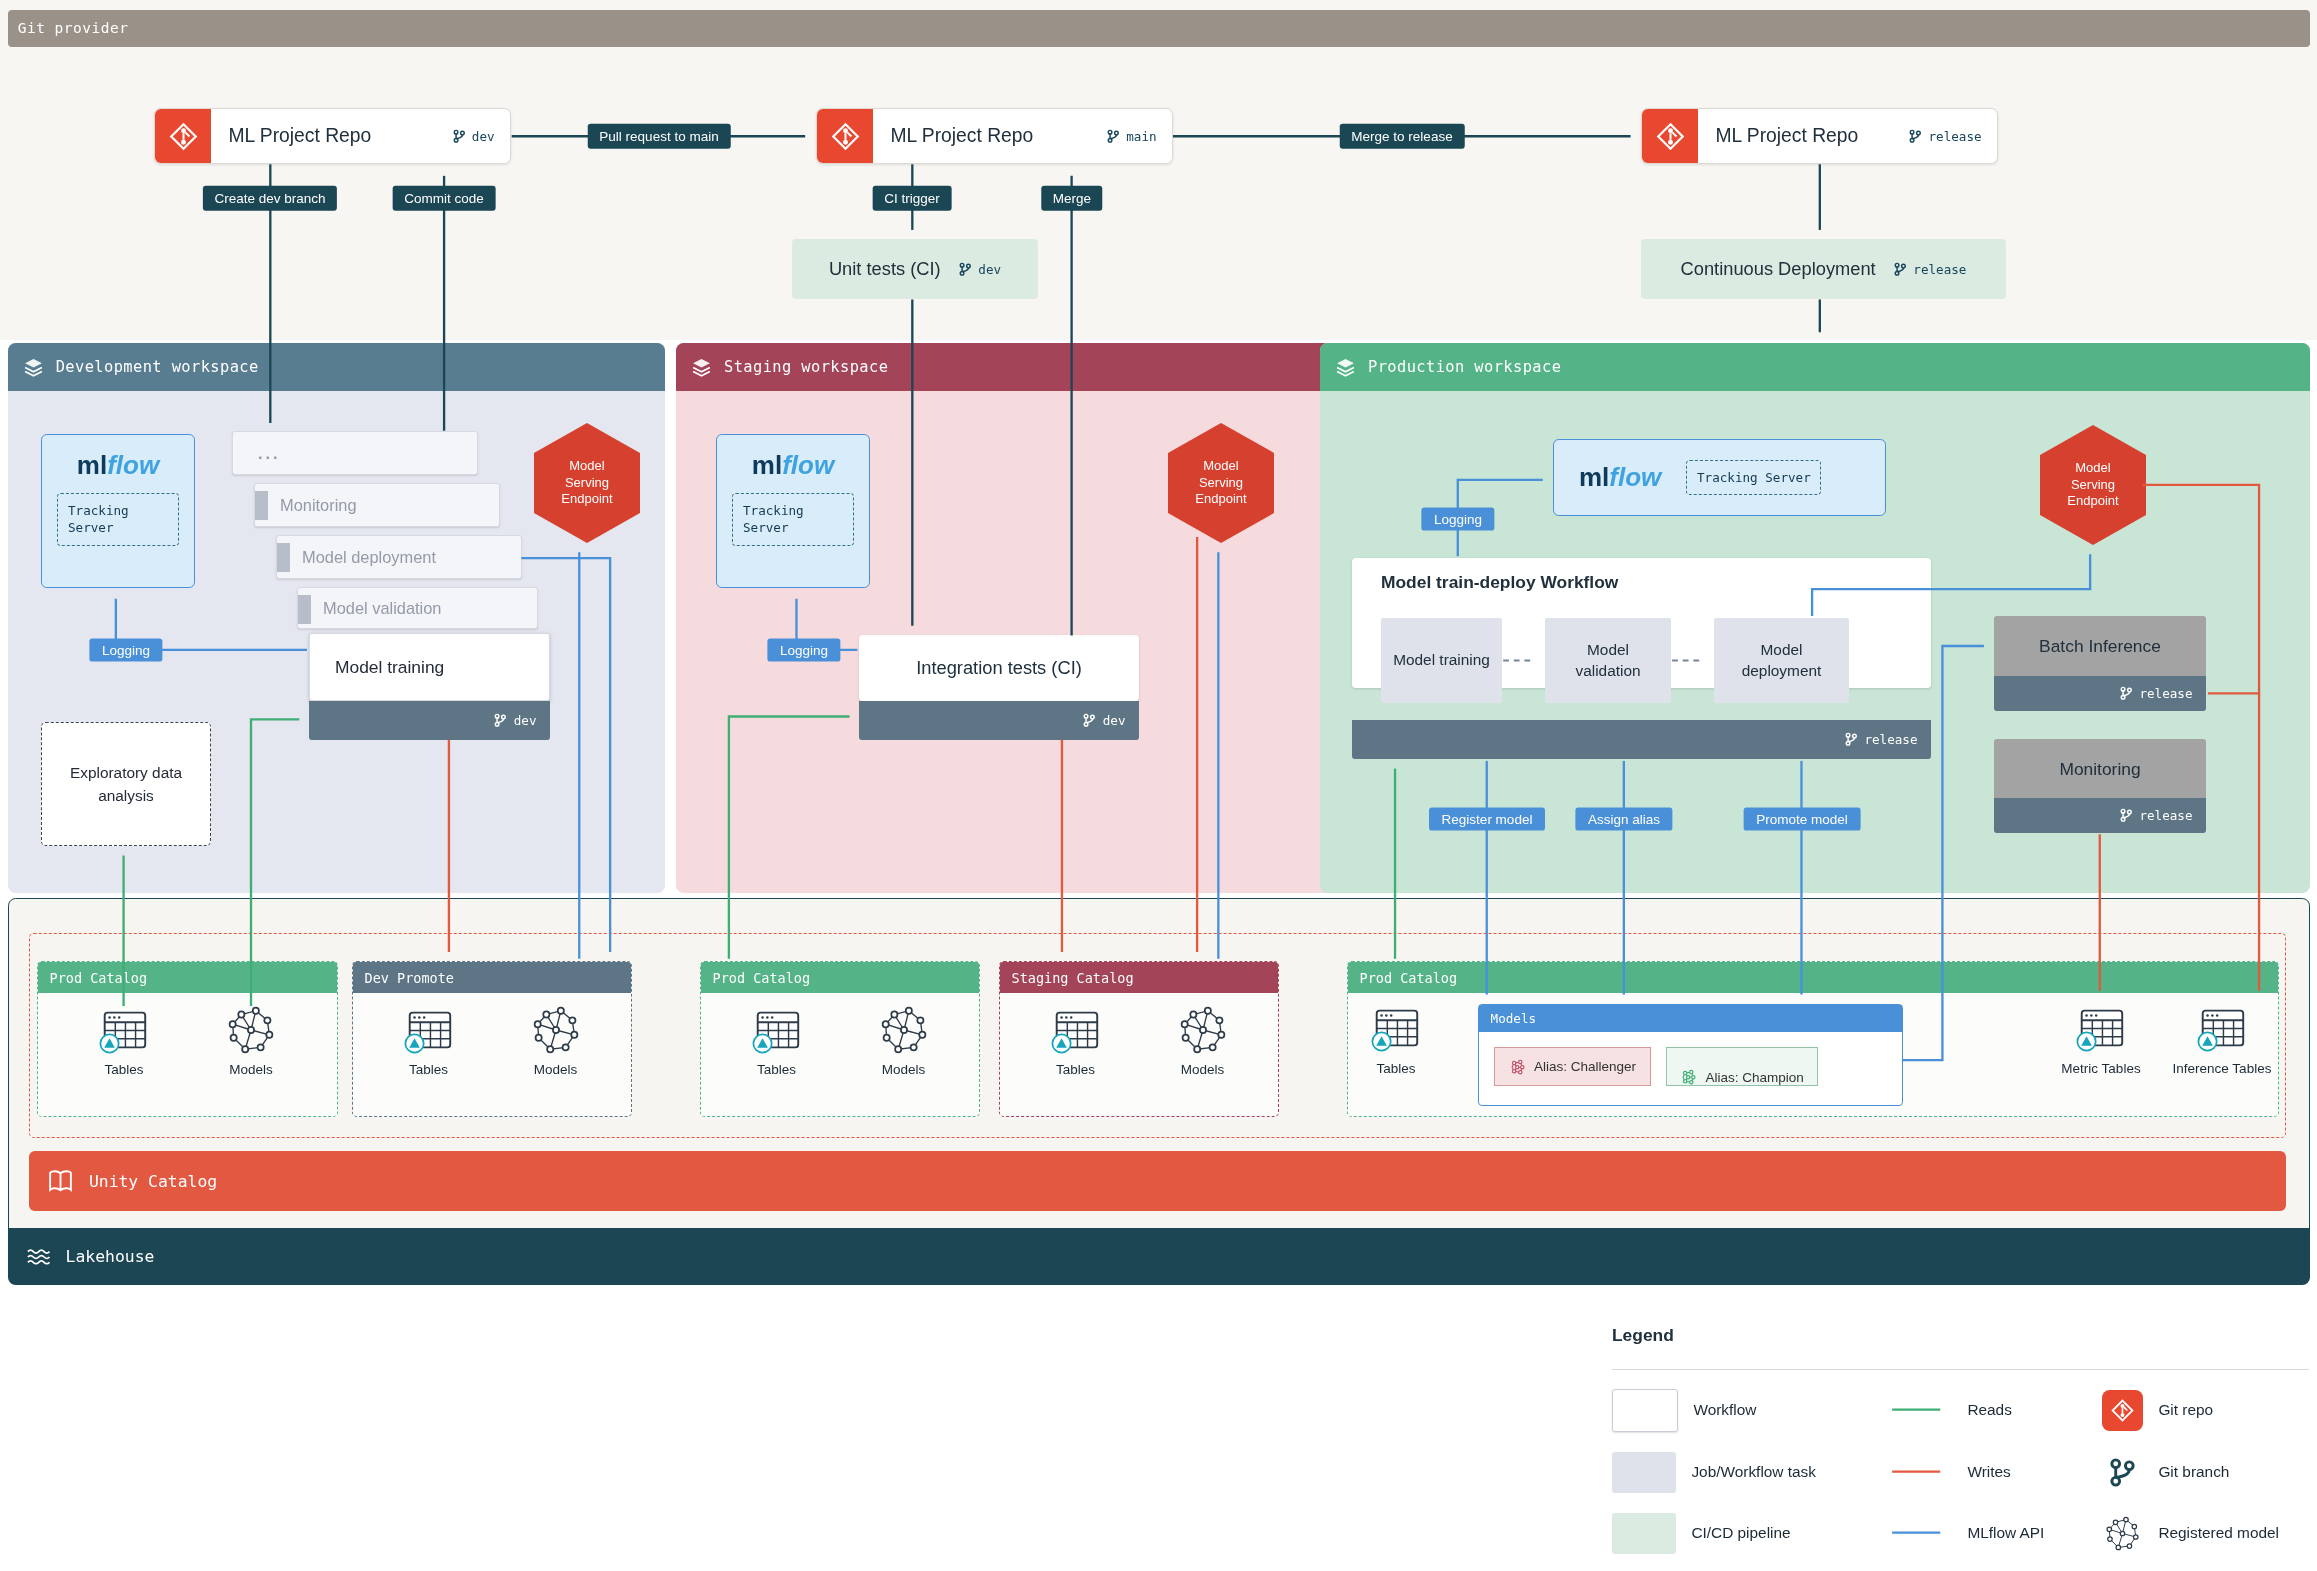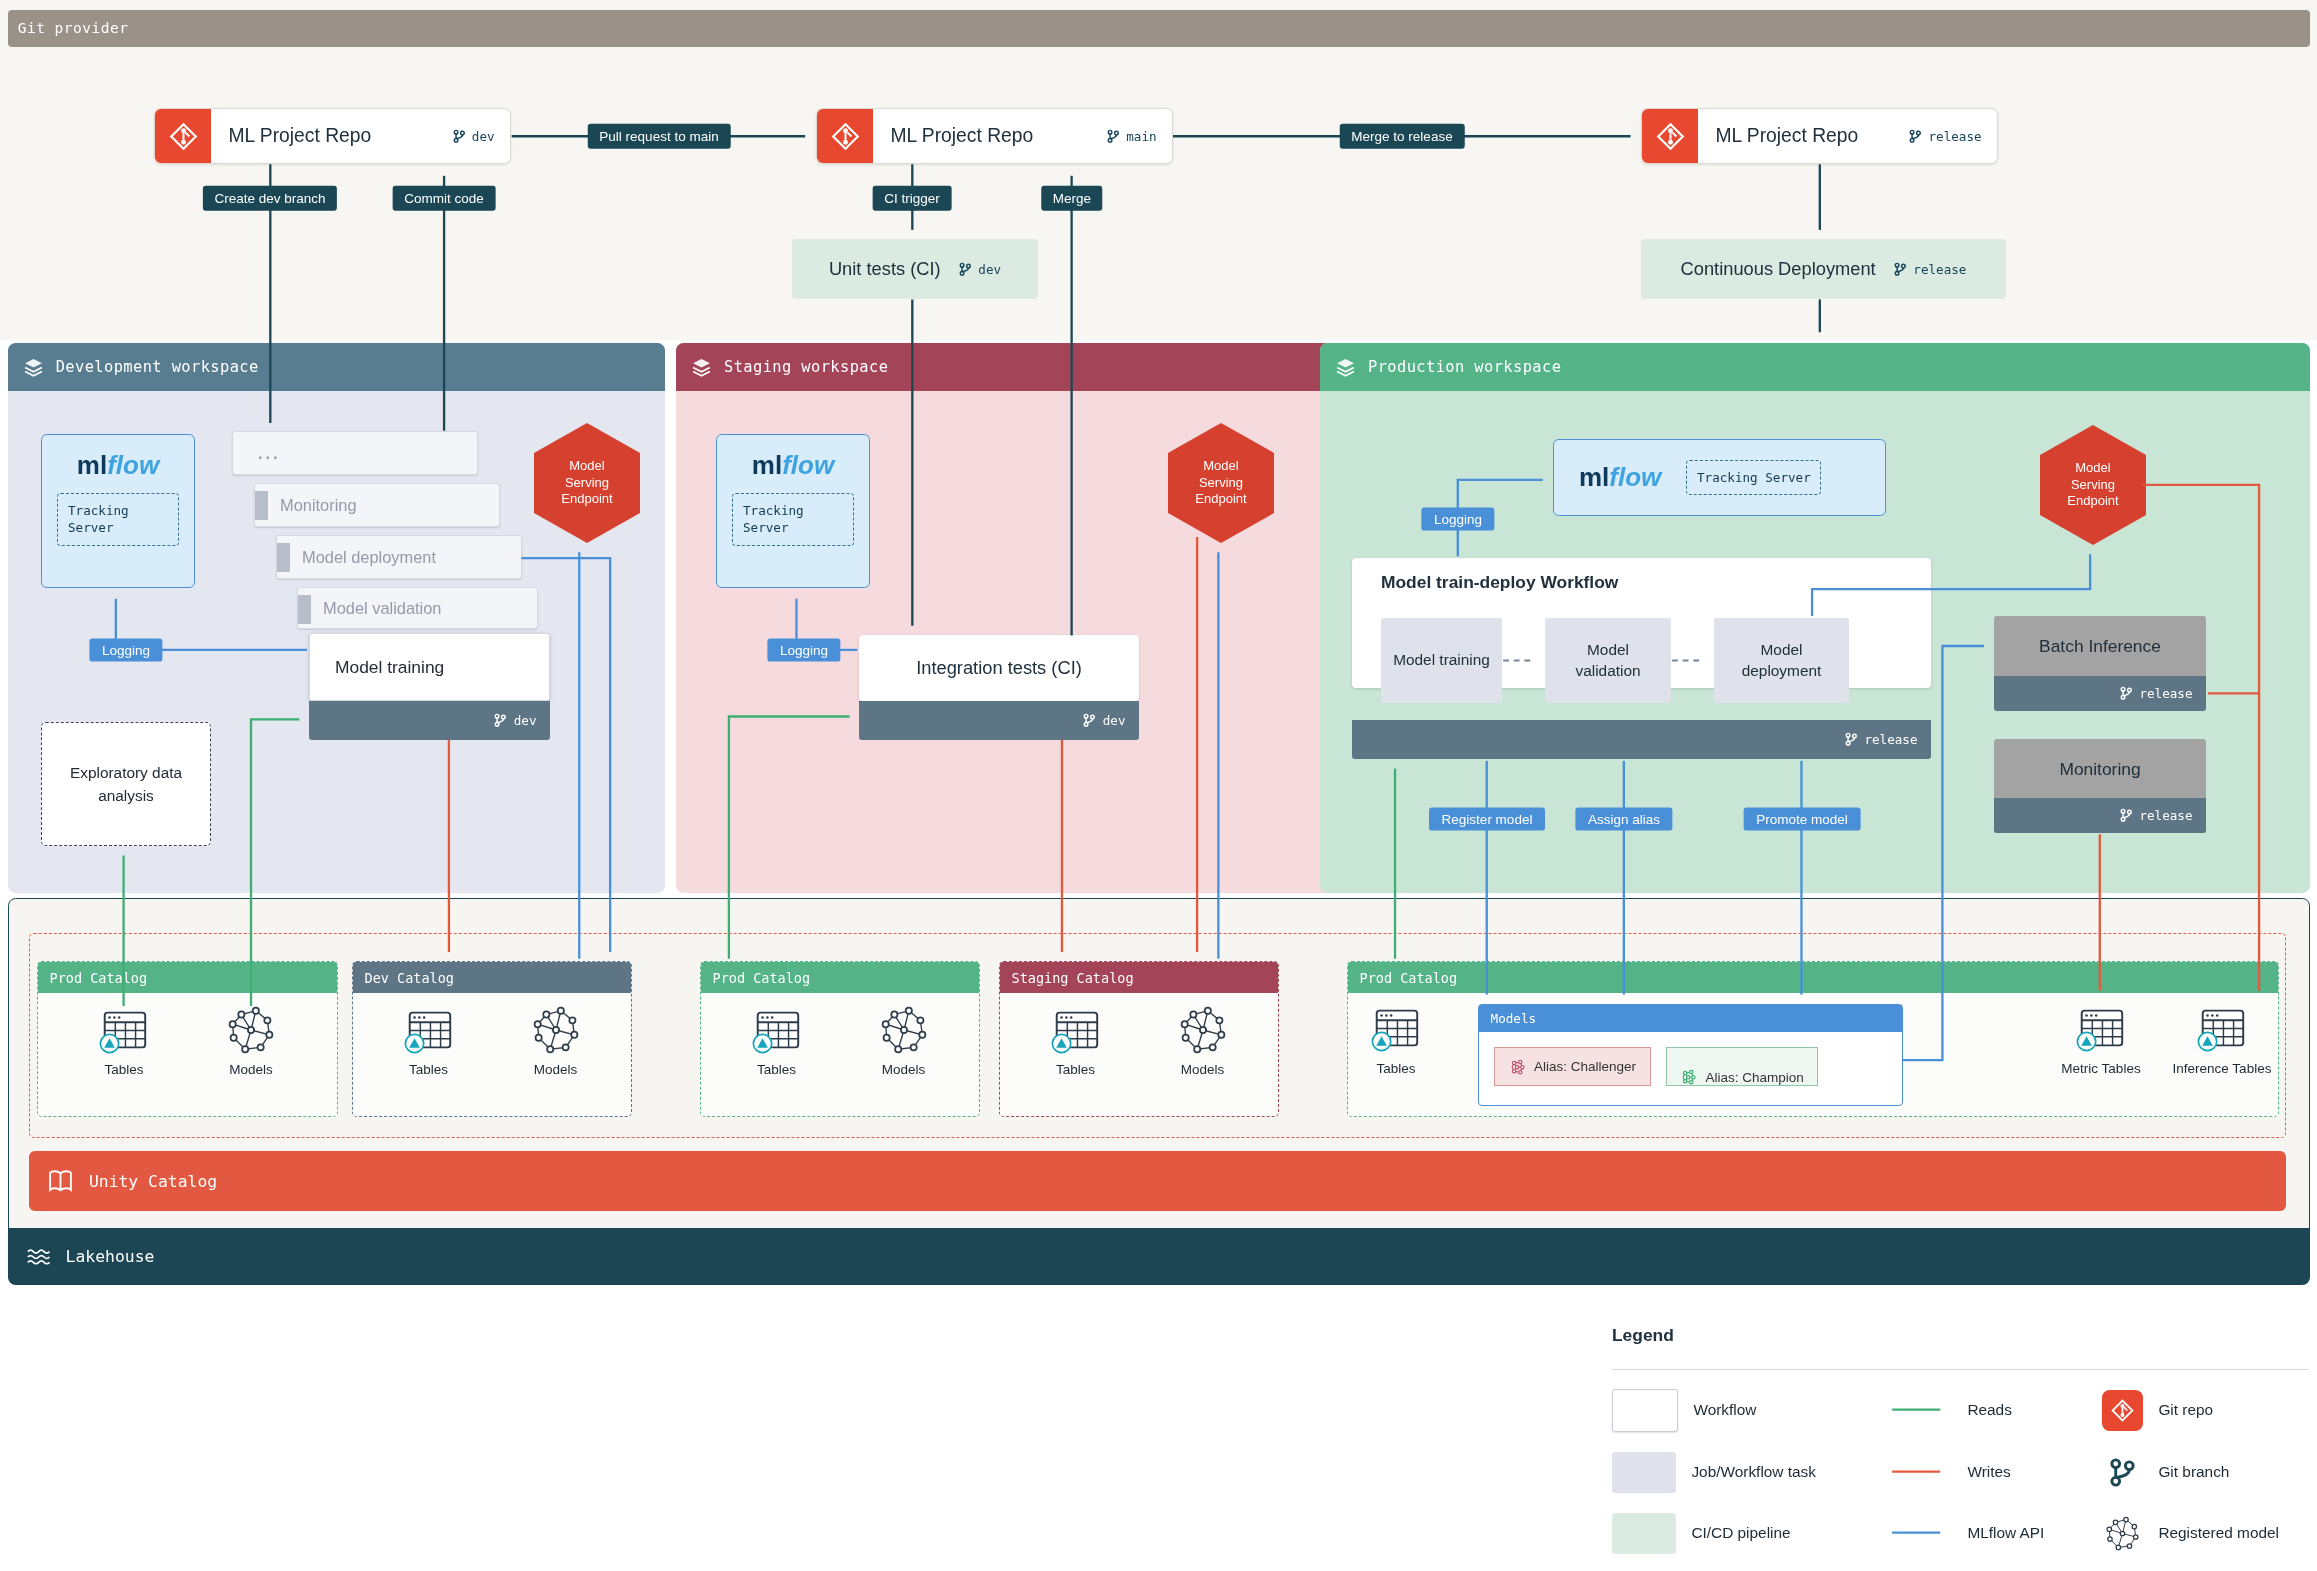--- a/index.html
+++ b/index.html
@@ -401,21 +401,21 @@
             <circle cx="9" cy="22" r="3.2"></circle>
             <circle cx="28" cy="28" r="3.2"></circle>
           </g>
         </svg>
       <span>Models</span>
     </div>
   </div>
 </div>
 
 <div class="catalog cat-gray" style="left:352px;top:961px;width:280px;height:156px;">
-  <div class="catalog-header">Dev Catalog</div>
+  <div class="catalog-header">Dev Promote</div>
   <div class="cat-items">
     <div class="cat-item">
       <svg viewBox="0 0 56 56" width="54" height="54">
           <rect x="8" y="10" width="42" height="36" rx="3" fill="#fff" stroke="#2e3b49" stroke-width="2"></rect>
           <line x1="8" y1="20" x2="50" y2="20" stroke="#2e3b49" stroke-width="2"></line>
           <circle cx="13" cy="15" r="1.3" fill="#2e3b49"></circle>
           <circle cx="18" cy="15" r="1.3" fill="#2e3b49"></circle>
           <circle cx="23" cy="15" r="1.3" fill="#2e3b49"></circle>
           <path d="M19 20 V46 M29.5 20 V46 M40 20 V46 M8 28.5 H50 M8 37 H50" stroke="#2e3b49" stroke-width="1.5"></path>
           <circle cx="13" cy="42" r="9.5" fill="#fff" stroke="#16a5ba" stroke-width="1.8"></circle>

